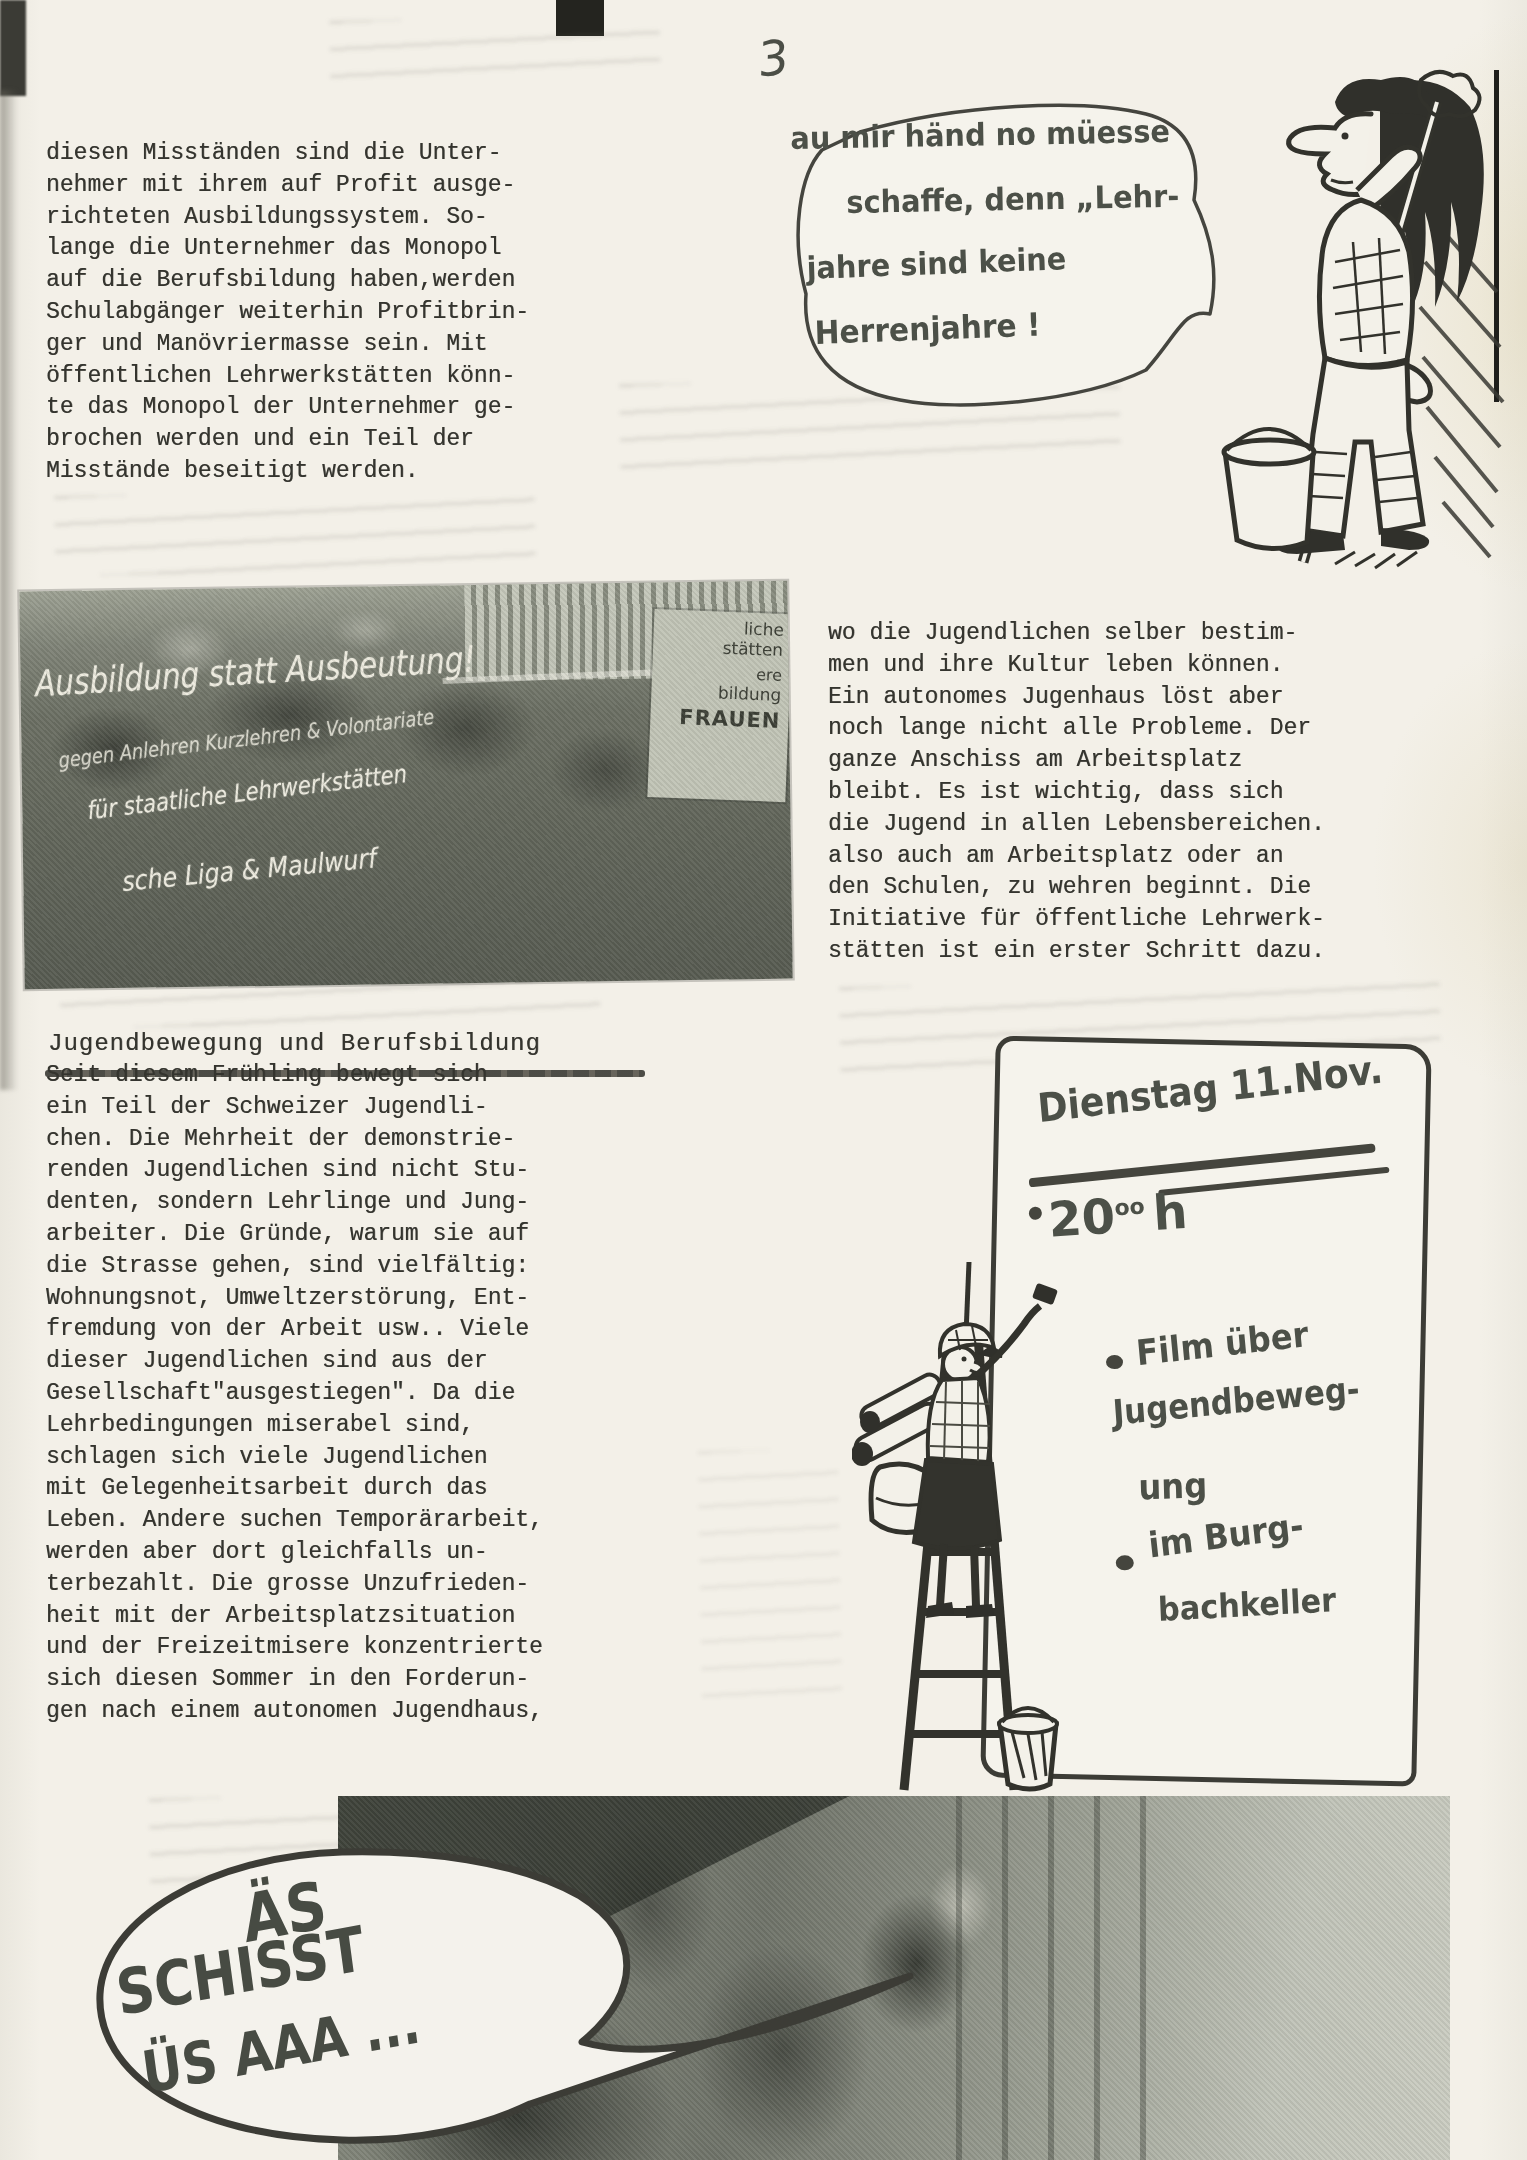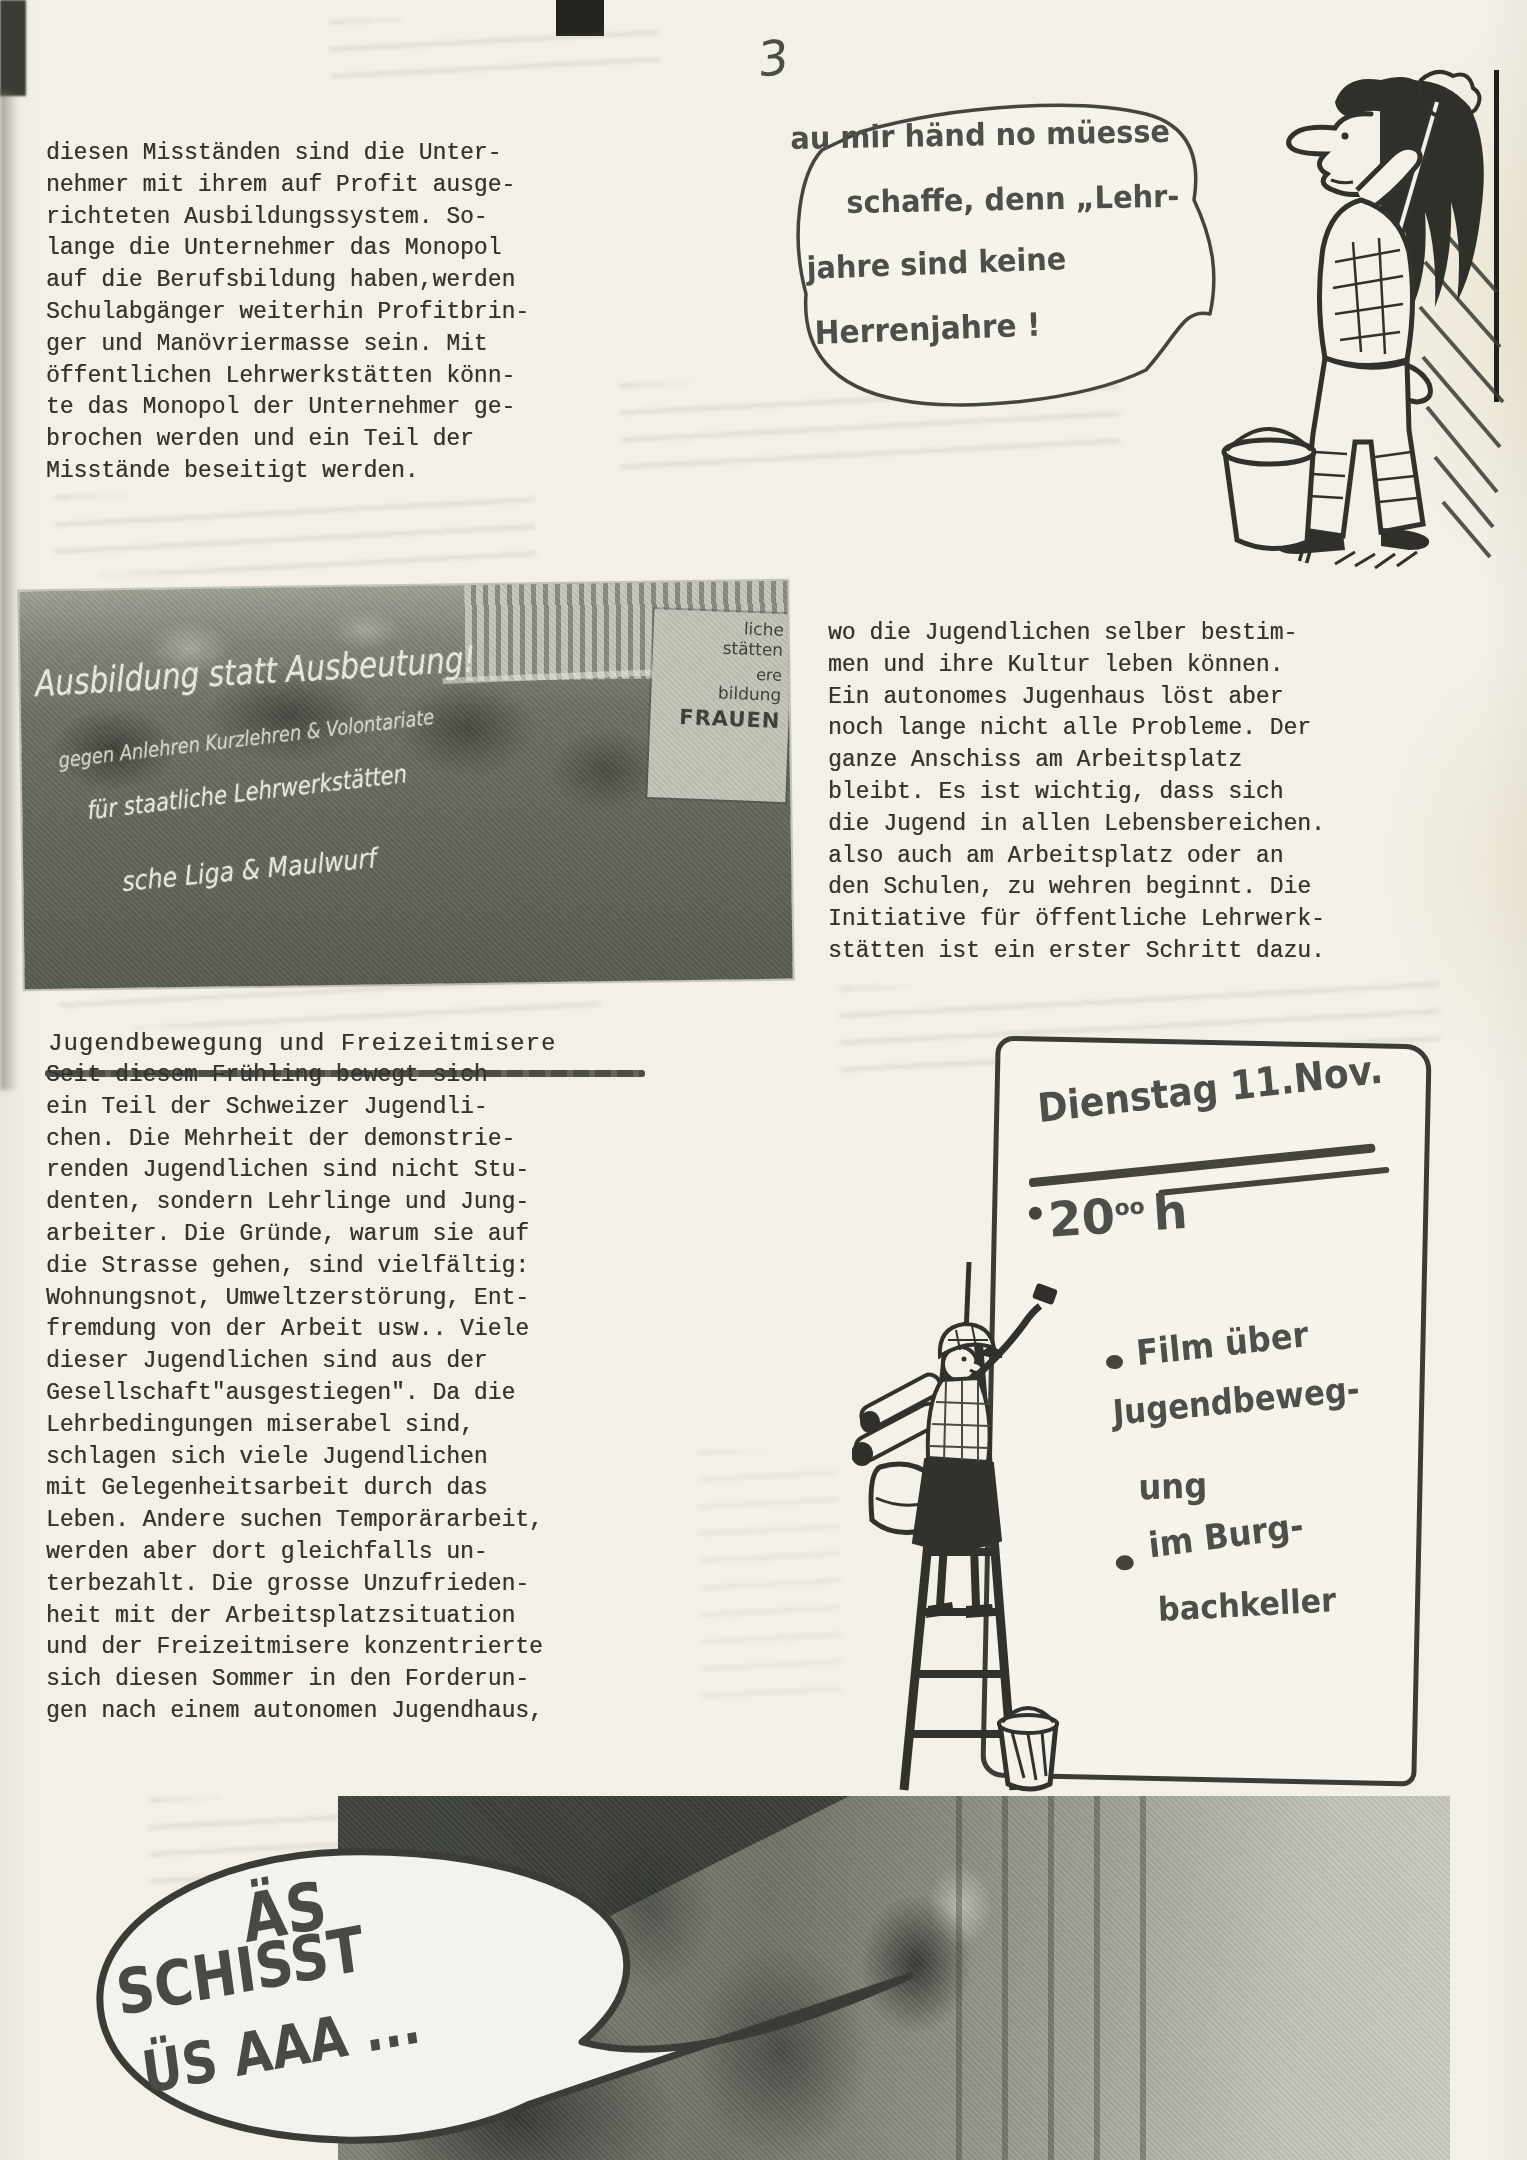--- a/index.html
+++ b/index.html
@@ -189,21 +189,21 @@
 Ein autonomes Jugenhaus löst aber
 noch lange nicht alle Probleme. Der
 ganze Anschiss am Arbeitsplatz
 bleibt. Es ist wichtig, dass sich
 die Jugend in allen Lebensbereichen.
 also auch am Arbeitsplatz oder an
 den Schulen, zu wehren beginnt. Die
 Initiative für öffentliche Lehrwerk-
 stätten ist ein erster Schritt dazu.</div>
 
-  <div class="abs head-mono" style="left:48px;top:1030px;">Jugendbewegung und Freizeitmisere</div>
+  <div class="abs head-mono" style="left:48px;top:1030px;">Jugendbewegung und Berufsbildung</div>
   <div class="abs rule" style="left:45px;top:1070px;width:600px;"></div>
 
   <div class="abs typewriter" style="left:46px;top:1060px;width:520px;">Seit diesem Frühling bewegt sich
 ein Teil der Schweizer Jugendli-
 chen. Die Mehrheit der demonstrie-
 renden Jugendlichen sind nicht Stu-
 denten, sondern Lehrlinge und Jung-
 arbeiter. Die Gründe, warum sie auf
 die Strasse gehen, sind vielfältig:
 Wohnungsnot, Umweltzerstörung, Ent-

